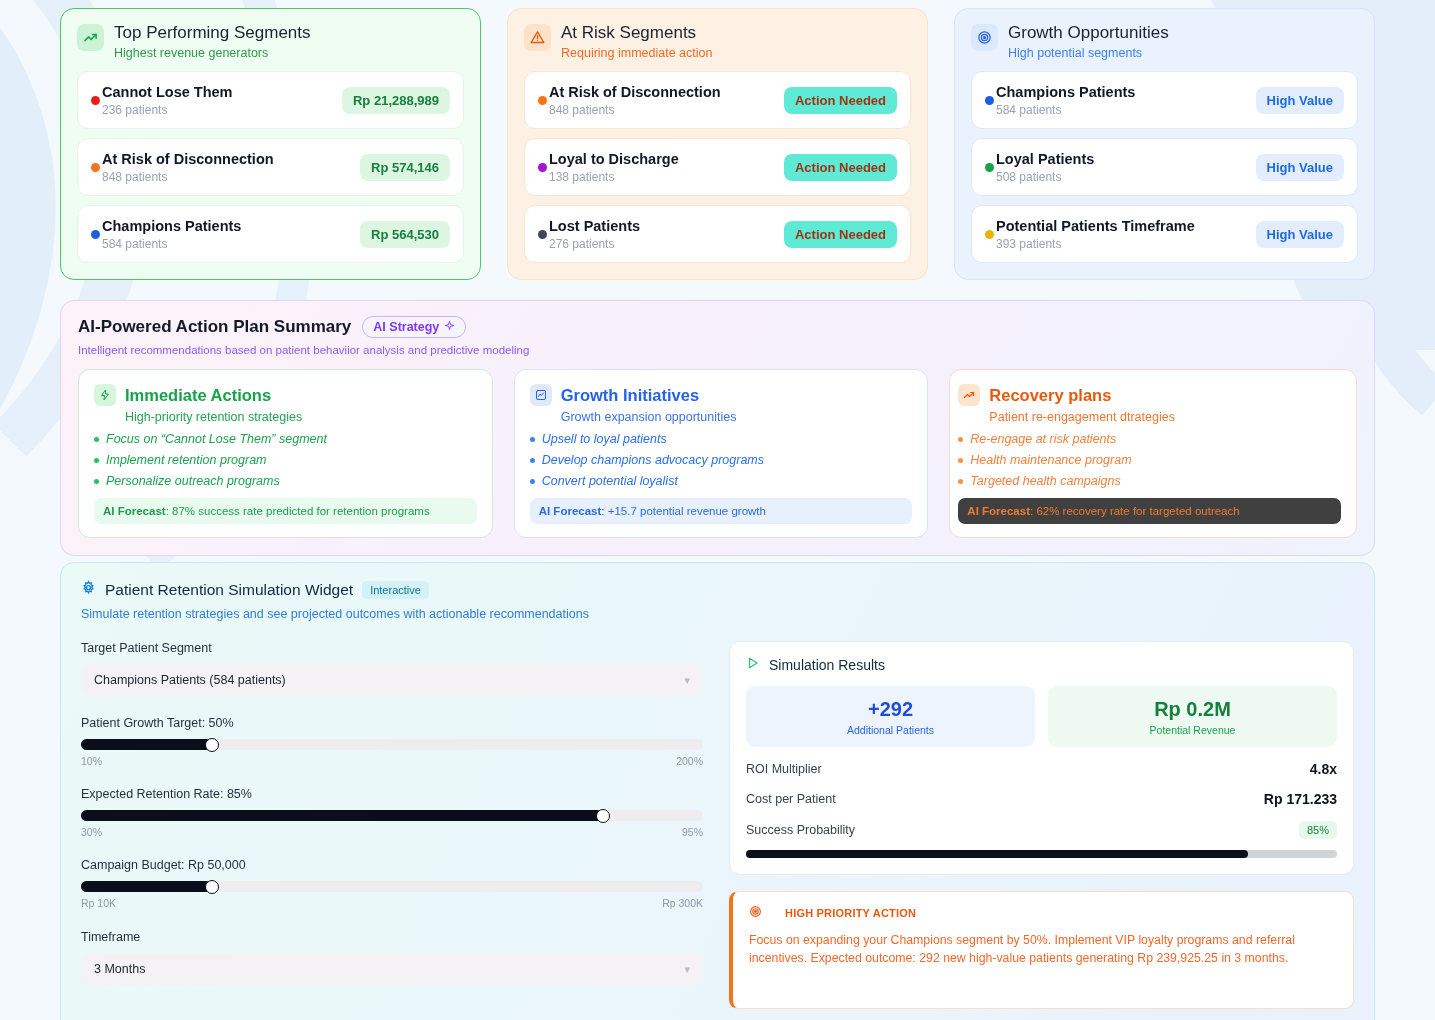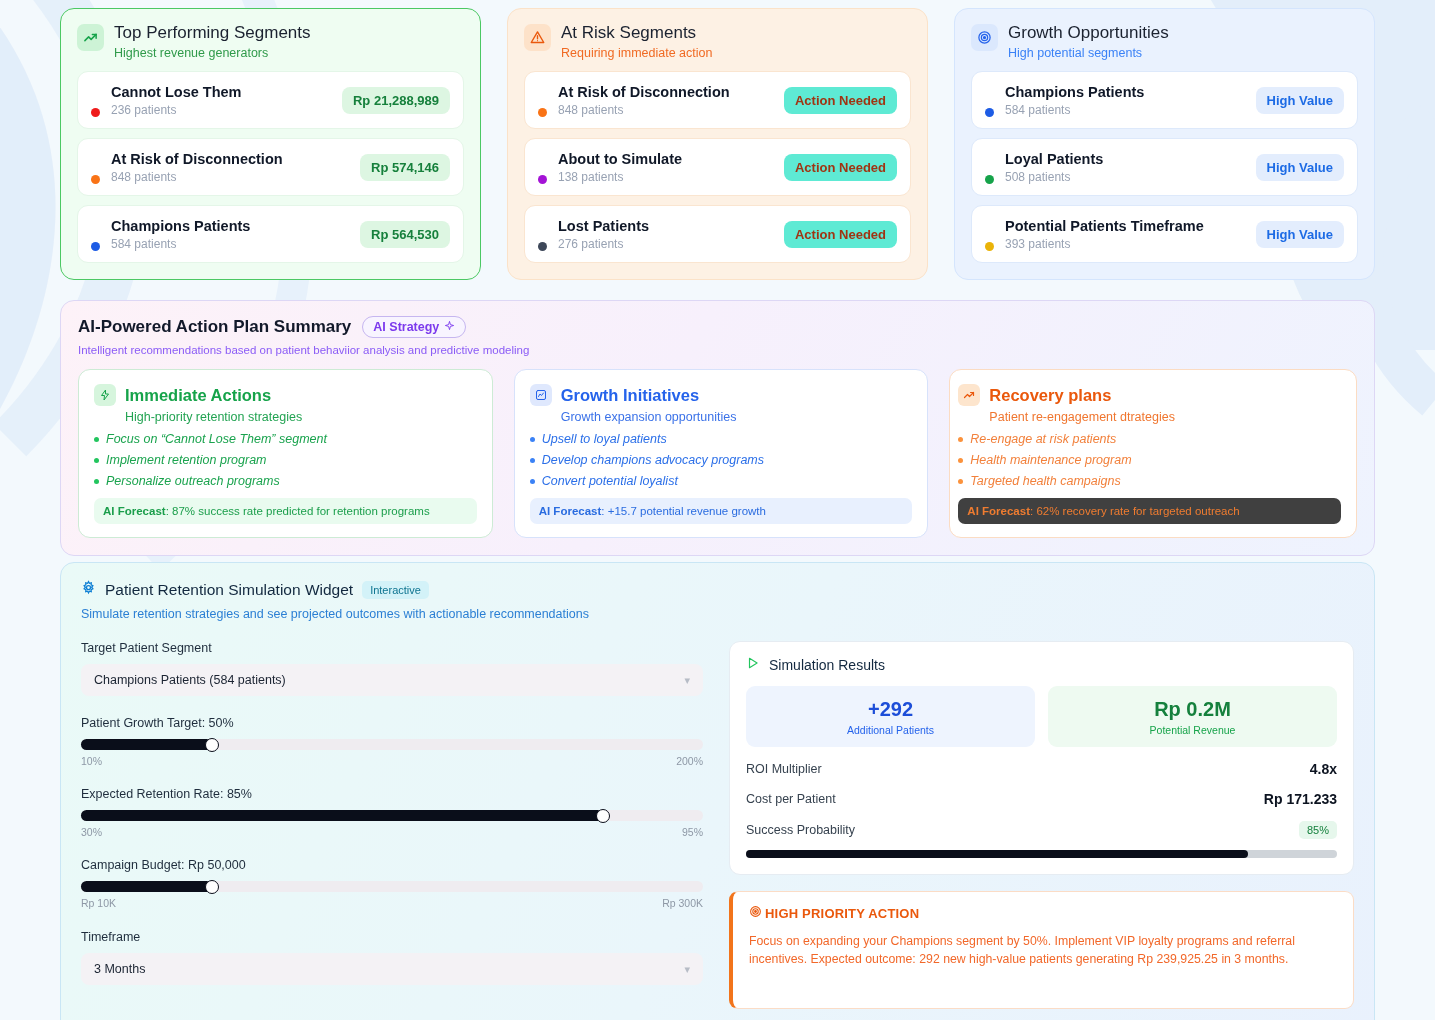--- a/index.html
+++ b/index.html
@@ -28,21 +28,21 @@
   .seg-sub { font-size: 12.5px; margin-top: 3px; }
   .seg-sub.green  { color: #2f9a4a; }
   .seg-sub.orange { color: #f06a23; }
   .seg-sub.blue   { color: #3b82f6; }
   .seg-list { margin-top: 11px; display: flex; flex-direction: column; gap: 9px; }
   .seg-item { background: #fff; border-radius: 11px; padding: 11px 13px;
               display: flex; align-items: center; justify-content: space-between; min-height: 58px; }
   .seg-card.green  .seg-item { border: 1px solid #e4f6e8; }
   .seg-card.orange .seg-item { border: 1px solid #fae5d0; }
   .seg-card.blue   .seg-item { border: 1px solid #dde9fb; }
-  .seg-left { display: flex; align-items: flex-end; gap: 11px; }
+  .seg-left { display: flex; align-items: center; gap: 2px; }
   .dot { width: 9px; height: 9px; border-radius: 50%; flex: none; }
   .seg-name { font-size: 14.5px; color: #101828; font-weight: 700; line-height: 17px; }
   .seg-count { font-size: 12px; color: #98a2b3; margin-top: 2px; }
   .pill { border-radius: 8px; padding: 6px 11px; font-size: 13px; font-weight: 700; white-space: nowrap; }
   .pill.money { background: #ddf6e2; color: #16803c; }
   .pill.action { background: #5eead4; color: #a03412; }
   .pill.value { background: #e3edfd; color: #1d6be5; }
 
   
   .ai-panel { margin-top: 20px; border: 1.5px solid #ddd7f5; border-radius: 14px;
@@ -123,21 +123,21 @@
   .res-row { display: flex; align-items: center; justify-content: space-between; margin-top: 14px; }
   .res-k { font-size: 12.5px; color: #36424f; }
   .res-v { font-size: 14px; font-weight: 700; color: #0c1320; }
   .res-v.chip { background: #e6f7ec; color: #15803d; font-size: 11px; border-radius: 5px; padding: 3px 8px; font-weight: 400; }
   .prob-track { margin-top: 11px; height: 8px; border-radius: 999px; background: #cfd4d9; position: relative; }
   .prob-fill { position: absolute; left: 0; top: 0; bottom: 0; border-radius: 999px; background: #0a0e1a; }
 
   .hp-card { margin-top: 16px; background: #fff; border: 1px solid #fbdcc6;
              border-left: 4px solid #f2741b; border-radius: 9px; padding: 13px 16px 0 16px;
              height: 118px; overflow: hidden; }
-  .hp-head { display: flex; align-items: center; gap: 3px; font-size: 13px;
+  .hp-head { display: flex; align-items: center; gap: 23px; font-size: 11px;
              color: #ea580c; font-weight: 700; letter-spacing: .2px; }
   .hp-text { margin-top: 11px; font-size: 12.3px; color: #f2682a; line-height: 18px; }
 </style>
 </head>
 <body>
 
 <svg id="bg-deco" width="1435" height="1020" viewBox="0 0 1435 1020">
   <rect width="1435" height="1020" fill="#f3f9fd"></rect>
   <path d="M-60 -40 C 120 120, 60 340, -40 470 L -140 470 L -140 -40 Z" fill="#dceaf8" opacity="0.75"></path>
   <path d="M30 -40 C 190 140, 120 330, 10 440" stroke="#dceaf8" stroke-width="46" fill="none" opacity="0.6"></path>
@@ -220,21 +220,21 @@
               <div class="seg-name">At Risk of Disconnection</div>
               <div class="seg-count">848 patients</div>
             </div>
           </div>
           <span class="pill action">Action Needed</span>
         </div>
         <div class="seg-item">
           <div class="seg-left">
             <span class="dot" style="background:#a413d6"></span>
             <div>
-              <div class="seg-name">About to Simulate</div>
+              <div class="seg-name">Loyal to Discharge</div>
               <div class="seg-count">138 patients</div>
             </div>
           </div>
           <span class="pill action">Action Needed</span>
         </div>
         <div class="seg-item">
           <div class="seg-left">
             <span class="dot" style="background:#3d4759"></span>
             <div>
               <div class="seg-name">Lost Patients</div>

